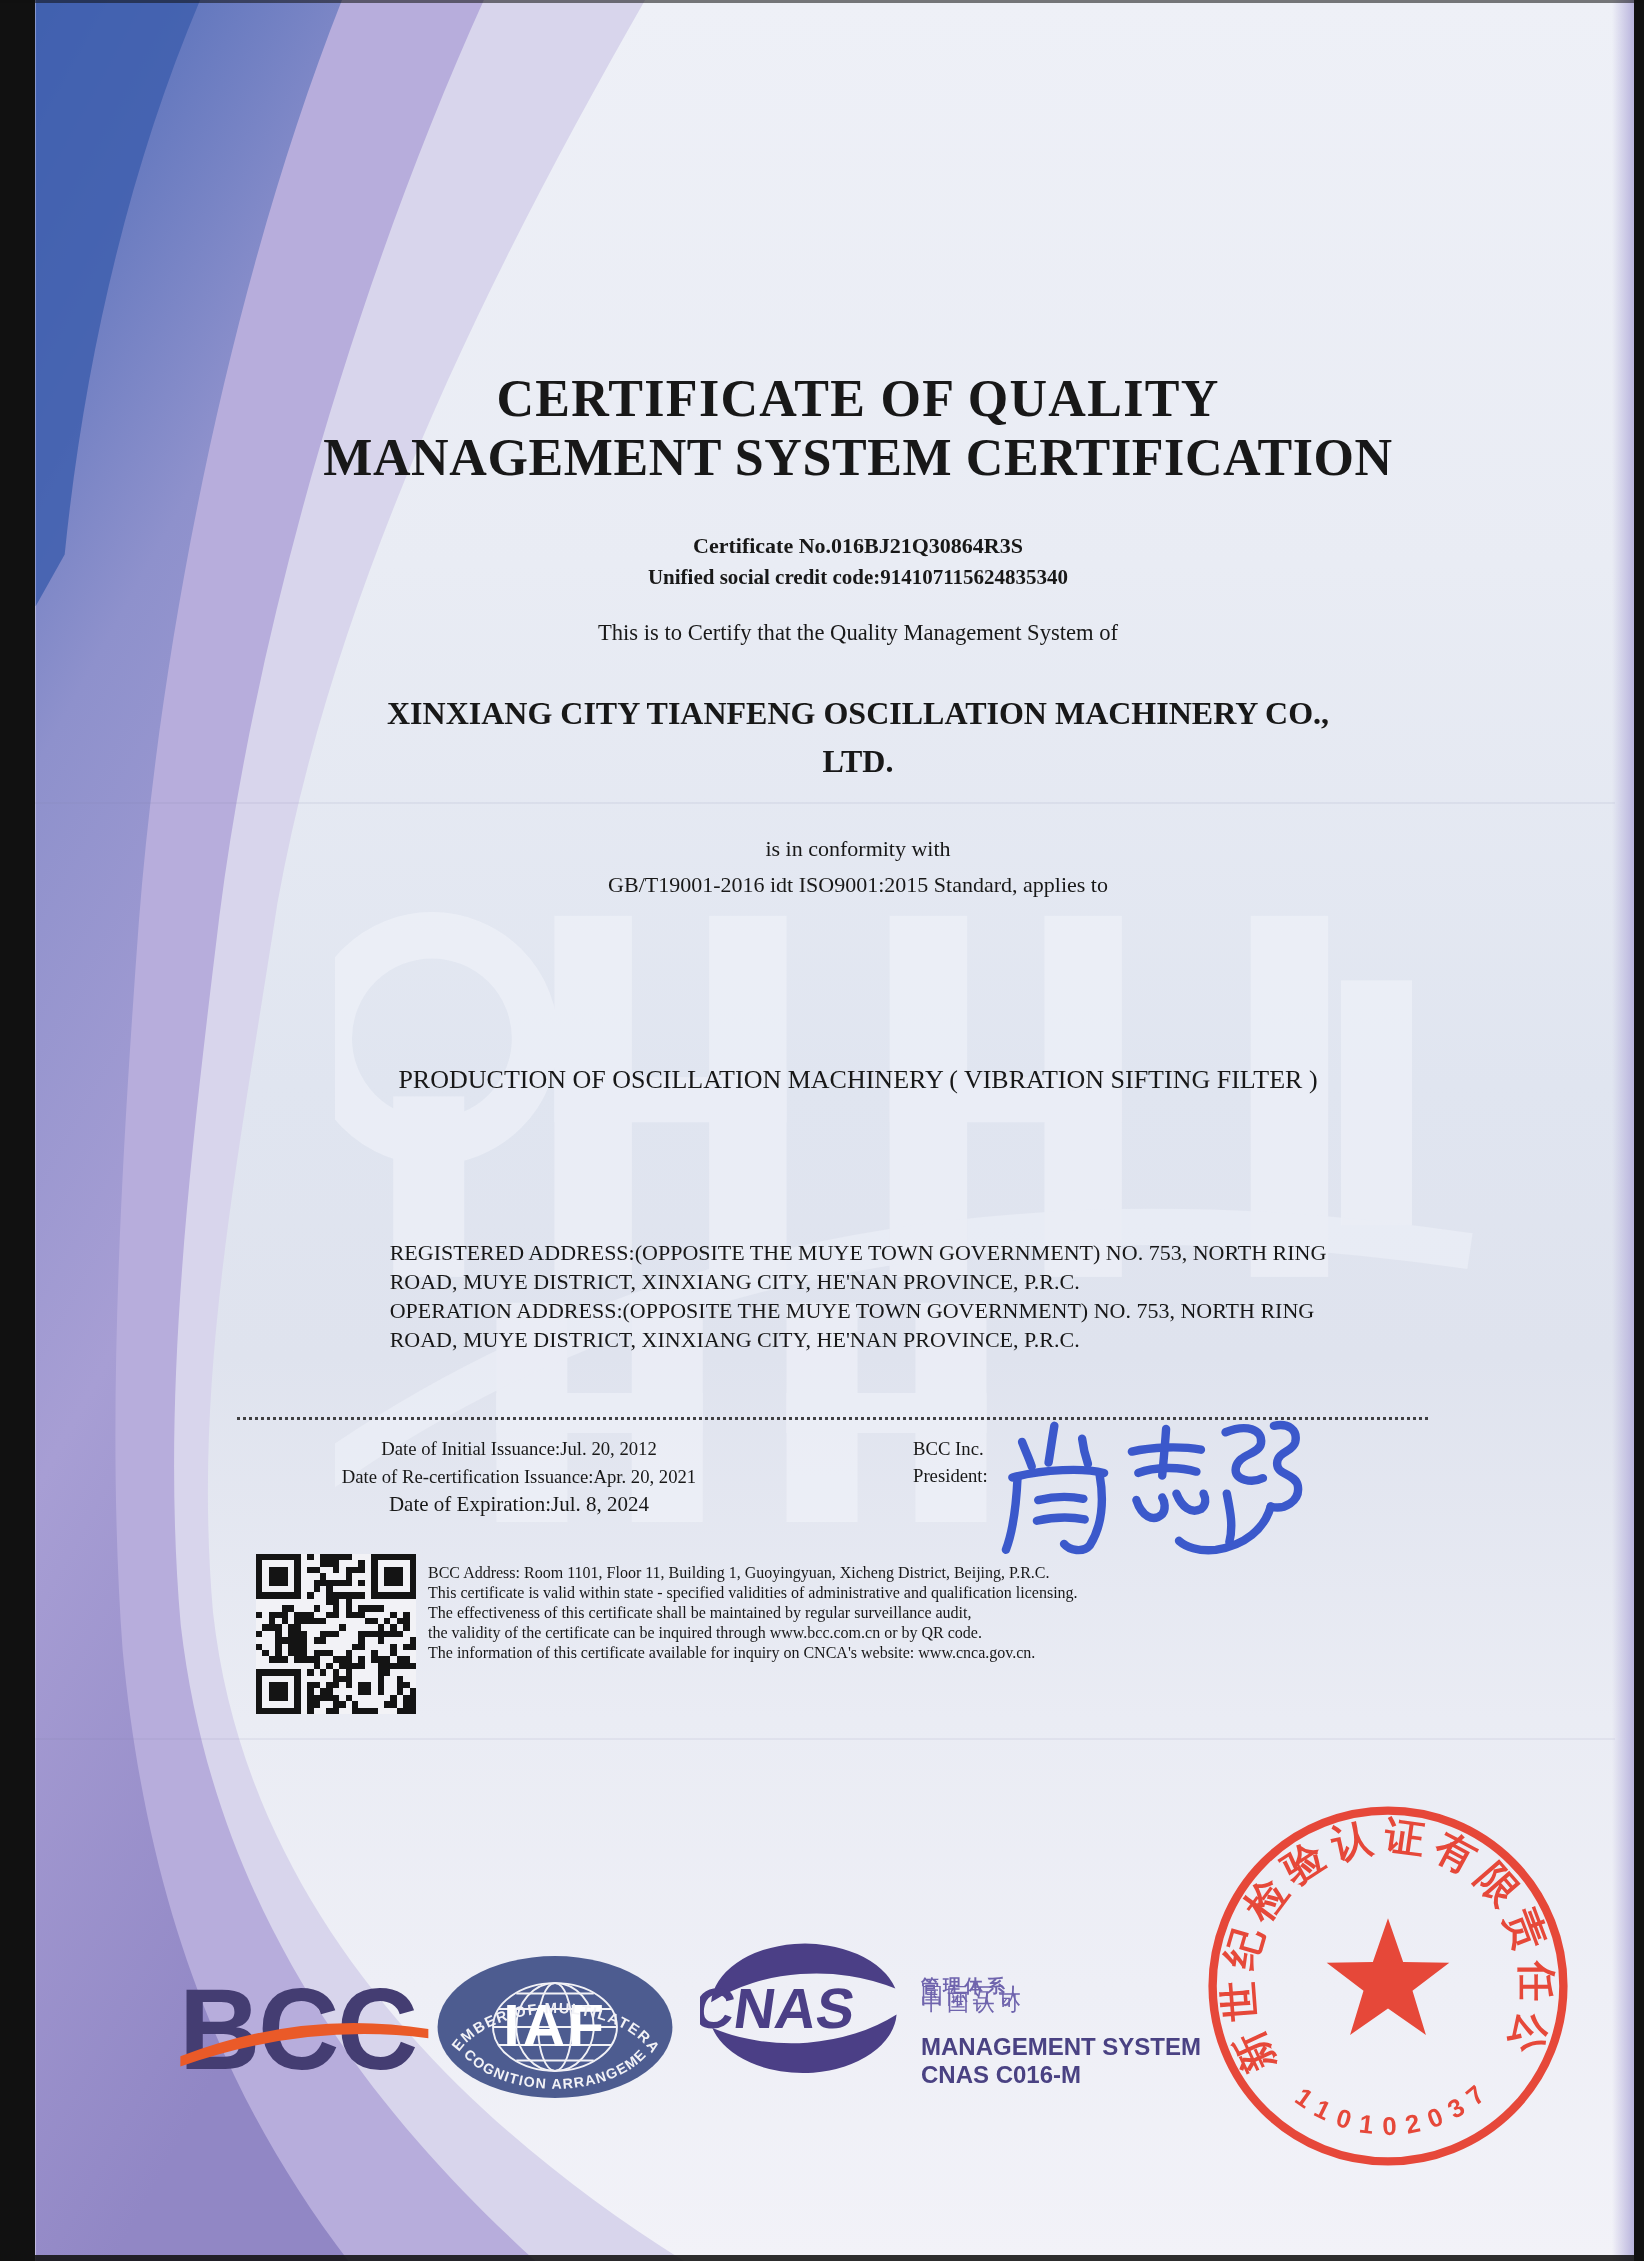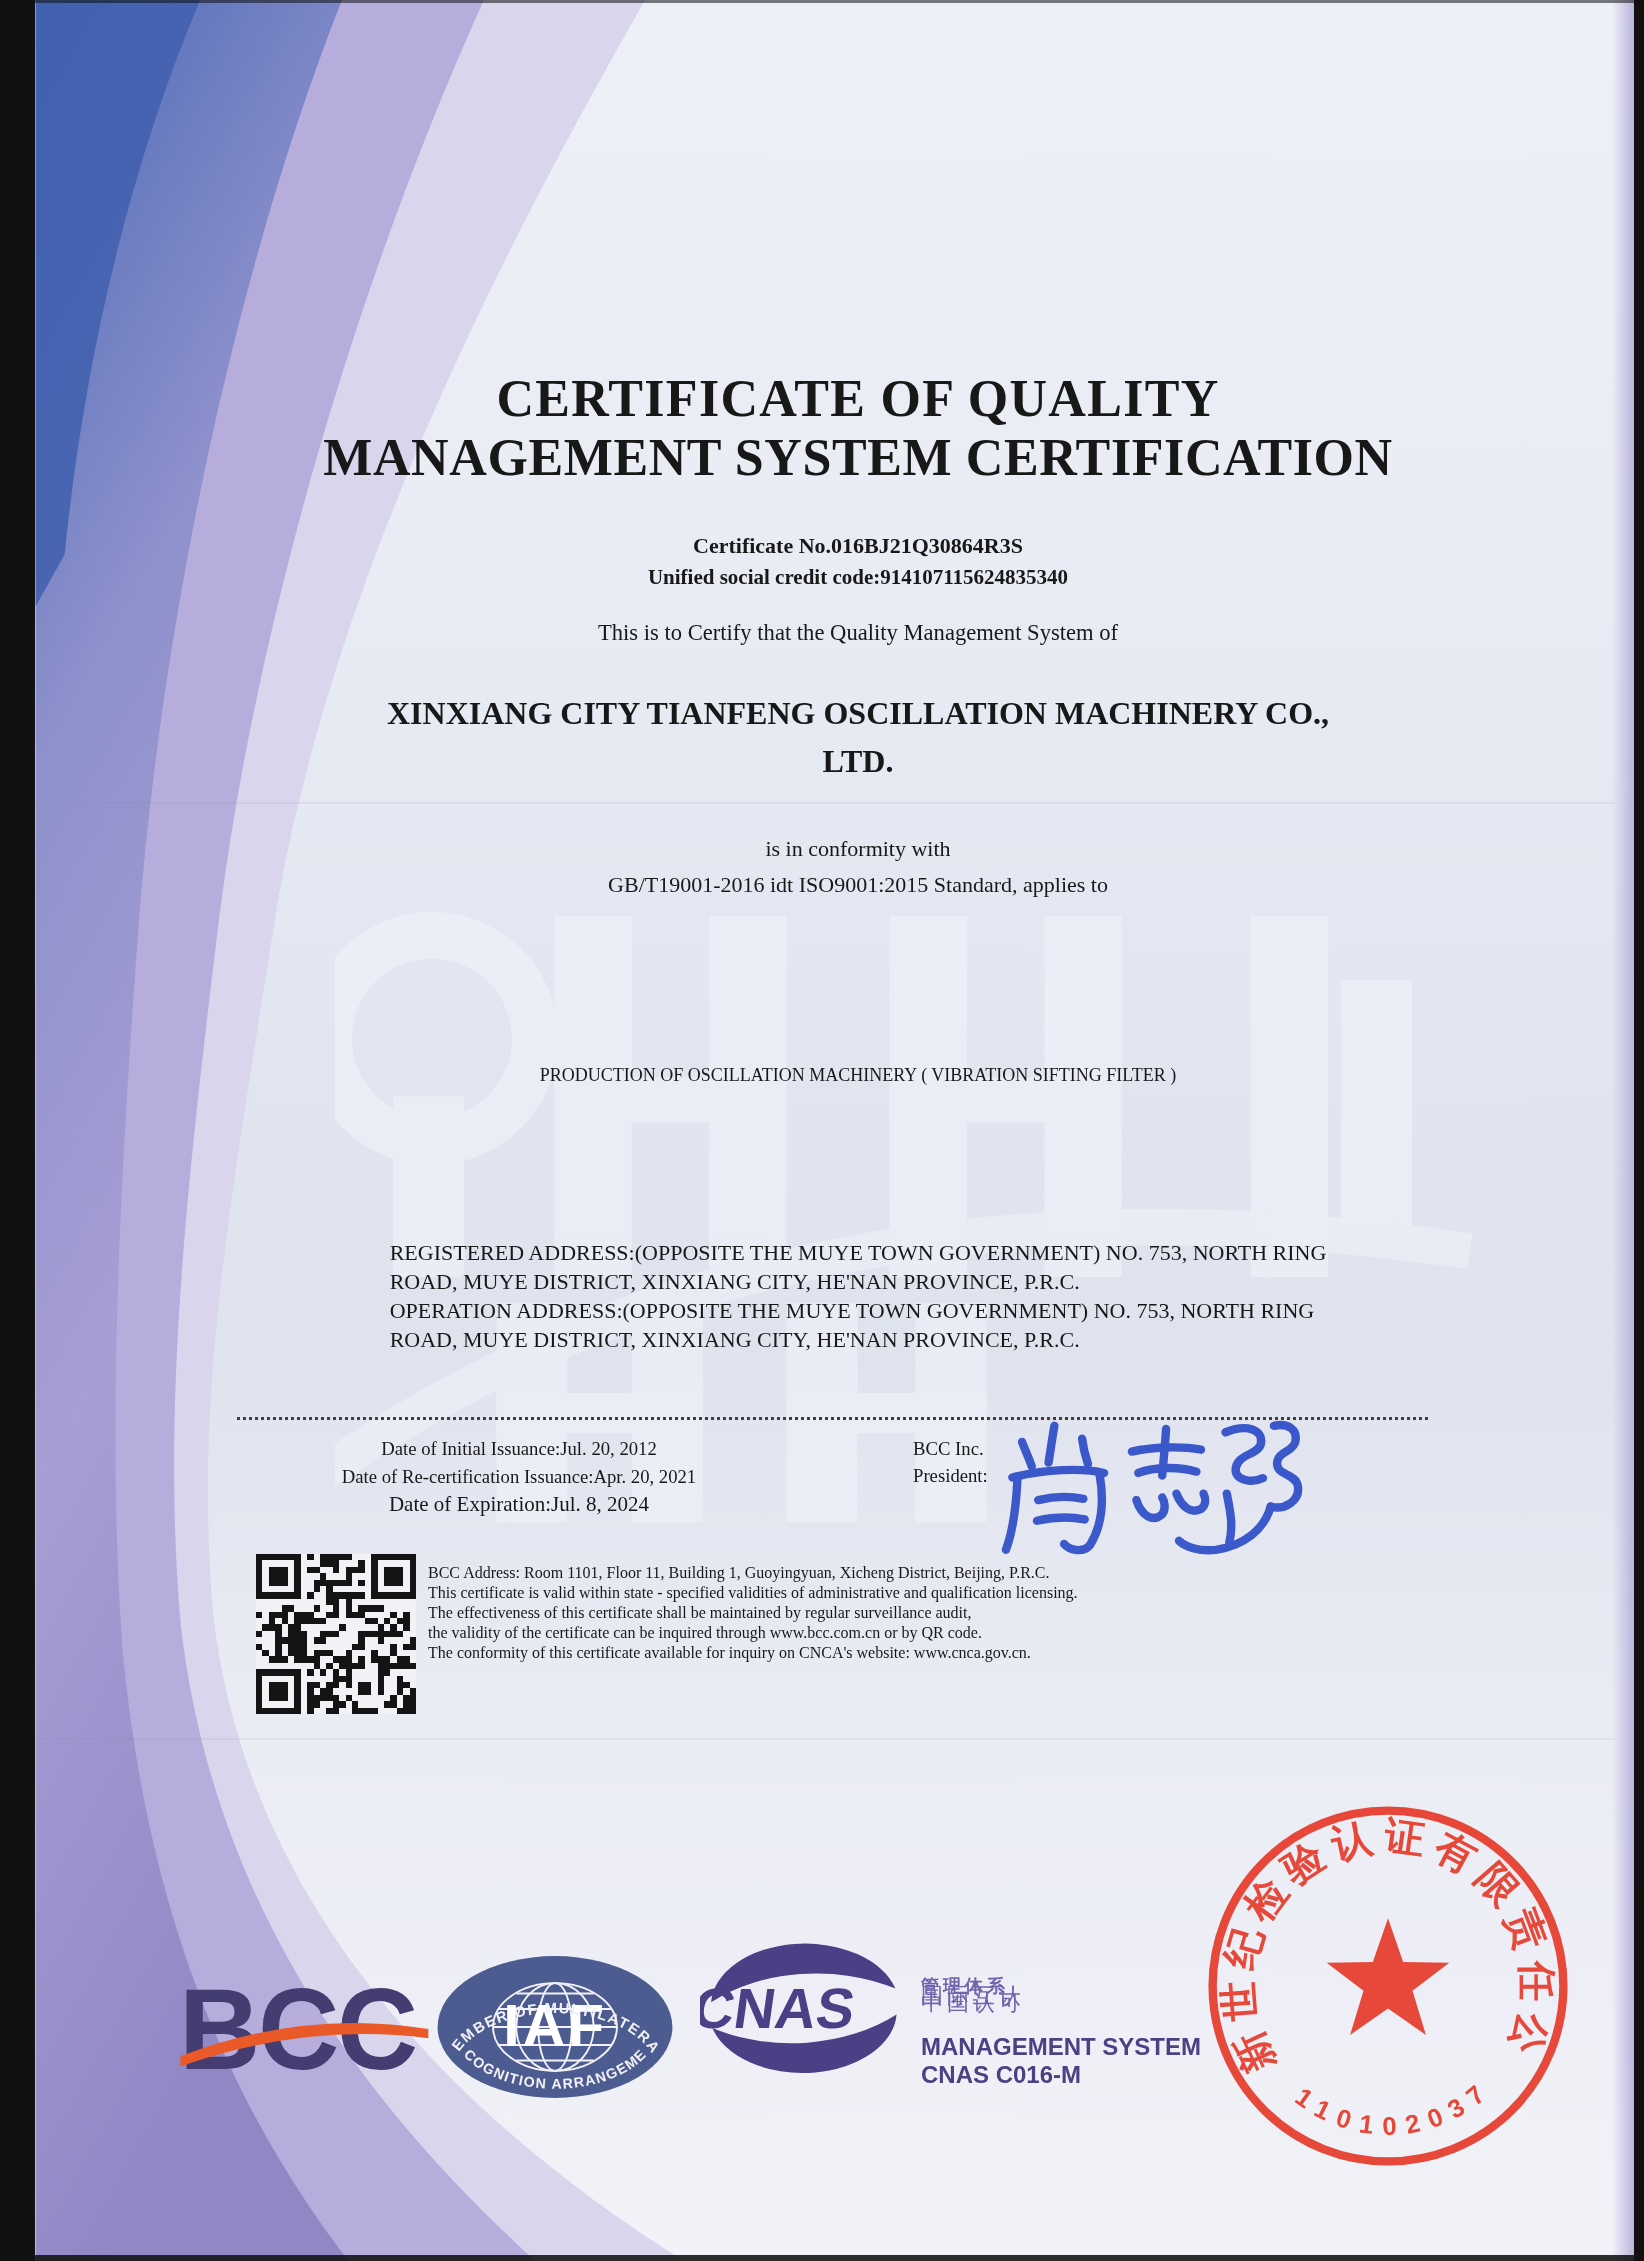--- a/index.html
+++ b/index.html
@@ -71,21 +71,21 @@
   <div class="t ctr serifb" style="top:565px;font-size:21px;">Unified social credit code:914107115624835340</div>
 
   <div class="t ctr" style="top:620px;font-size:22.6px;">This is to Certify that the Quality Management System of</div>
 
   <div class="t ctr serifb" style="top:695px;font-size:32px;">XINXIANG CITY TIANFENG OSCILLATION MACHINERY CO.,</div>
   <div class="t ctr serifb" style="top:743px;font-size:32px;">LTD.</div>
 
   <div class="t ctr" style="top:836px;font-size:22px;">is in conformity with</div>
   <div class="t ctr" style="top:872px;font-size:22px;">GB/T19001-2016 idt ISO9001:2015 Standard, applies to</div>
 
-  <div class="t ctr" style="top:1065px;font-size:18px;">PRODUCTION OF OSCILLATION MACHINERY ( VIBRATION SIFTING FILTER )</div>
+  <div class="t ctr" style="top:1065px;font-size:26px;">PRODUCTION OF OSCILLATION MACHINERY ( VIBRATION SIFTING FILTER )</div>
 
   <div class="t ctr addr" style="top:1238px;font-size:22px;">
     <div>REGISTERED ADDRESS:(OPPOSITE THE MUYE TOWN GOVERNMENT) NO. 753, NORTH RING</div>
     <div>ROAD, MUYE DISTRICT, XINXIANG CITY, HE'NAN PROVINCE, P.R.C.</div>
     <div>OPERATION ADDRESS:(OPPOSITE THE MUYE TOWN GOVERNMENT) NO. 753, NORTH RING</div>
     <div>ROAD, MUYE DISTRICT, XINXIANG CITY, HE'NAN PROVINCE, P.R.C.</div>
   </div>
 
   <div class="dotline"></div>
 
@@ -351,21 +351,21 @@
           <rect x="24" y="24" width="1" height="1"></rect>
         </g>
     </g>
   </svg>
 
   <div class="t fineline" style="top:1563px;left:428px;font-size:16px;">
     <div>BCC Address: Room 1101, Floor 11, Building 1, Guoyingyuan, Xicheng District, Beijing, P.R.C.</div>
     <div>This certificate is valid within state - specified validities of administrative and qualification licensing.</div>
     <div>The effectiveness of this certificate shall be maintained by regular surveillance audit,</div>
     <div>the validity of the certificate can be inquired through www.bcc.com.cn or by QR code.</div>
-    <div>The conformity of this certificate available for inquiry on CNCA's website: www.cnca.gov.cn.</div>
+    <div>The information of this certificate available for inquiry on CNCA's website: www.cnca.gov.cn.</div>
   </div>
 
   <svg class="abs" style="left:179px;top:1971px" width="252" height="113" viewBox="0 0 390 175">
     <text x="0" y="152" font-size="178" font-weight="bold" letter-spacing="-4" fill="#443d72" transform="scale(0.98,1.0)">BCC</text>
     <path d="M2 132 Q 195 58 386 90 L 386 104 Q 195 80 2 148 Z" fill="#ea5a28"></path>
   </svg>
 
   <svg class="abs" style="left:435px;top:1954px" width="240" height="146" viewBox="-186 -113 372 226">
     <defs>
       <path id="iafTop" d="M -148 38 A 160 96 0 0 1 148 38" fill="none"></path>

